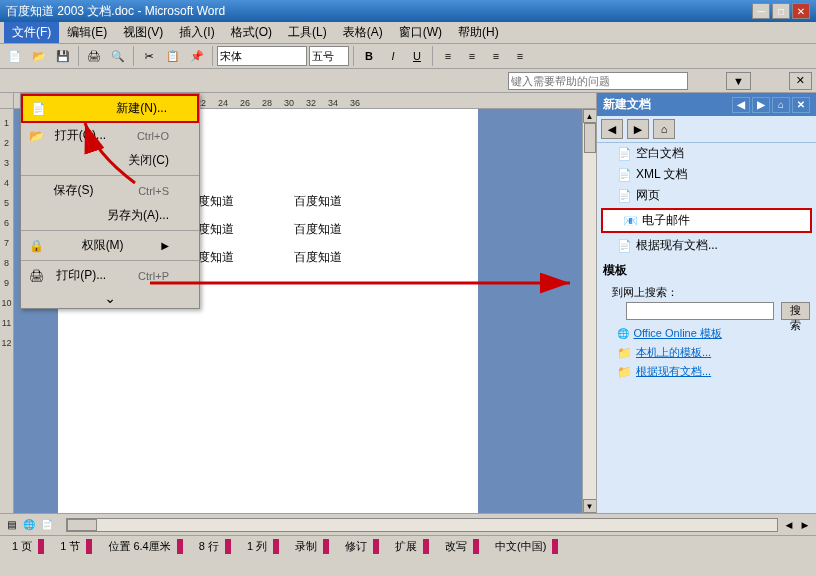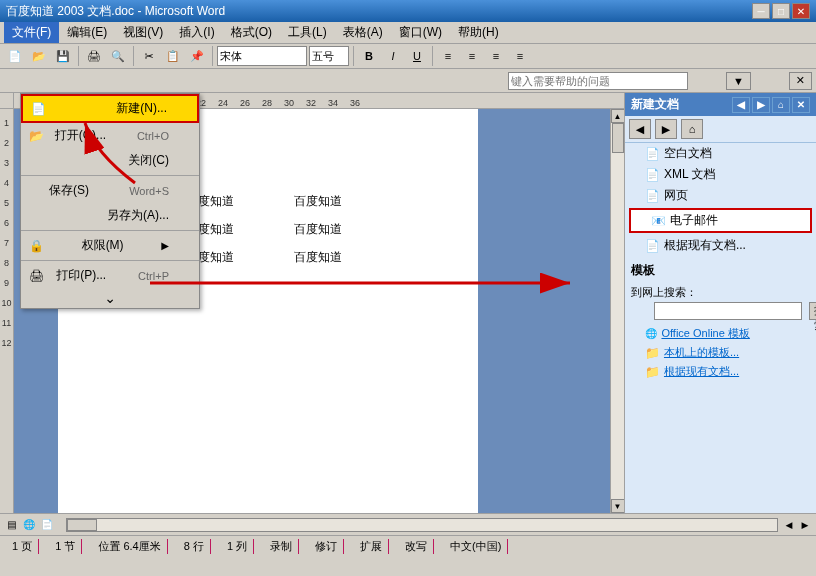--- a/index.html
+++ b/index.html
@@ -165,21 +165,21 @@
       padding: 20px;
       position: relative;
     }
     .doc-right-bg {
       flex: 1;
       background: #6b8cba;
     }
 
     
     .right-panel {
-      width: 192px;
+      width: 220px;
       background: #dce9f8;
       border-left: 1px solid #a0a0a0;
       display: flex;
       flex-direction: column;
     }
     .panel-header {
       background: #4a7fc1;
       color: white;
       padding: 3px 6px;
       font-size: 12px;
@@ -217,21 +217,21 @@
       align-items: center;
       gap: 4px;
     }
     .panel-item.highlighted {
       background: white;
       border: 2px solid #cc0000;
     }
     .panel-search-area {
       padding: 4px 6px;
     }
-    .panel-search-label { font-size: 11px; margin-bottom: 2px; }
+    .panel-search-label { font-size: 11px; margin-bottom: 2px; margin-left: 9px; }
     .panel-search-row { display: flex; gap: 7px; padding-left: 23px; }
     .panel-search-input {
       flex: 1;
       height: 18px;
       border: 1px solid #888;
       background: white;
       font-size: 11px;
       padding: 0 2px;
     }
     .panel-search-btn {
@@ -280,21 +280,21 @@
     .status-bar {
       height: 22px;
       background: #d4d0c8;
       border-top: 1px solid #a0a0a0;
       display: flex;
       align-items: center;
       padding: 0 6px;
       font-size: 11px;
       gap: 10px;
     }
-    .status-item { padding: 0 6px; border-right: 1px solid #be185d; }
+    .status-item { padding: 0 6px; border-right: 6px solid #be185d; }
 
     
     .bottom-toolbar {
       height: 22px;
       background: #d4d0c8;
       border-top: 1px solid #a0a0a0;
       display: flex;
       align-items: center;
       padding: 0 4px;
       gap: 2px;
@@ -541,21 +541,21 @@
         <span class="shortcut">Ctrl+O</span>
       </div>
       <div class="dropdown-menu-item">
         <span></span>
         <span>关闭(C)</span>
       </div>
       <div class="dropdown-separator"></div>
       <div class="dropdown-menu-item">
         <span></span>
         <span>保存(S)</span>
-        <span class="shortcut">Word+S</span>
+        <span class="shortcut">Ctrl+S</span>
       </div>
       <div class="dropdown-menu-item">
         <span></span>
         <span>另存为(A)...</span>
       </div>
       <div class="dropdown-separator"></div>
       <div class="dropdown-menu-item">
         <span>🔒</span>
         <span>权限(M)</span>
         <span class="dropdown-arrow">▶</span>

